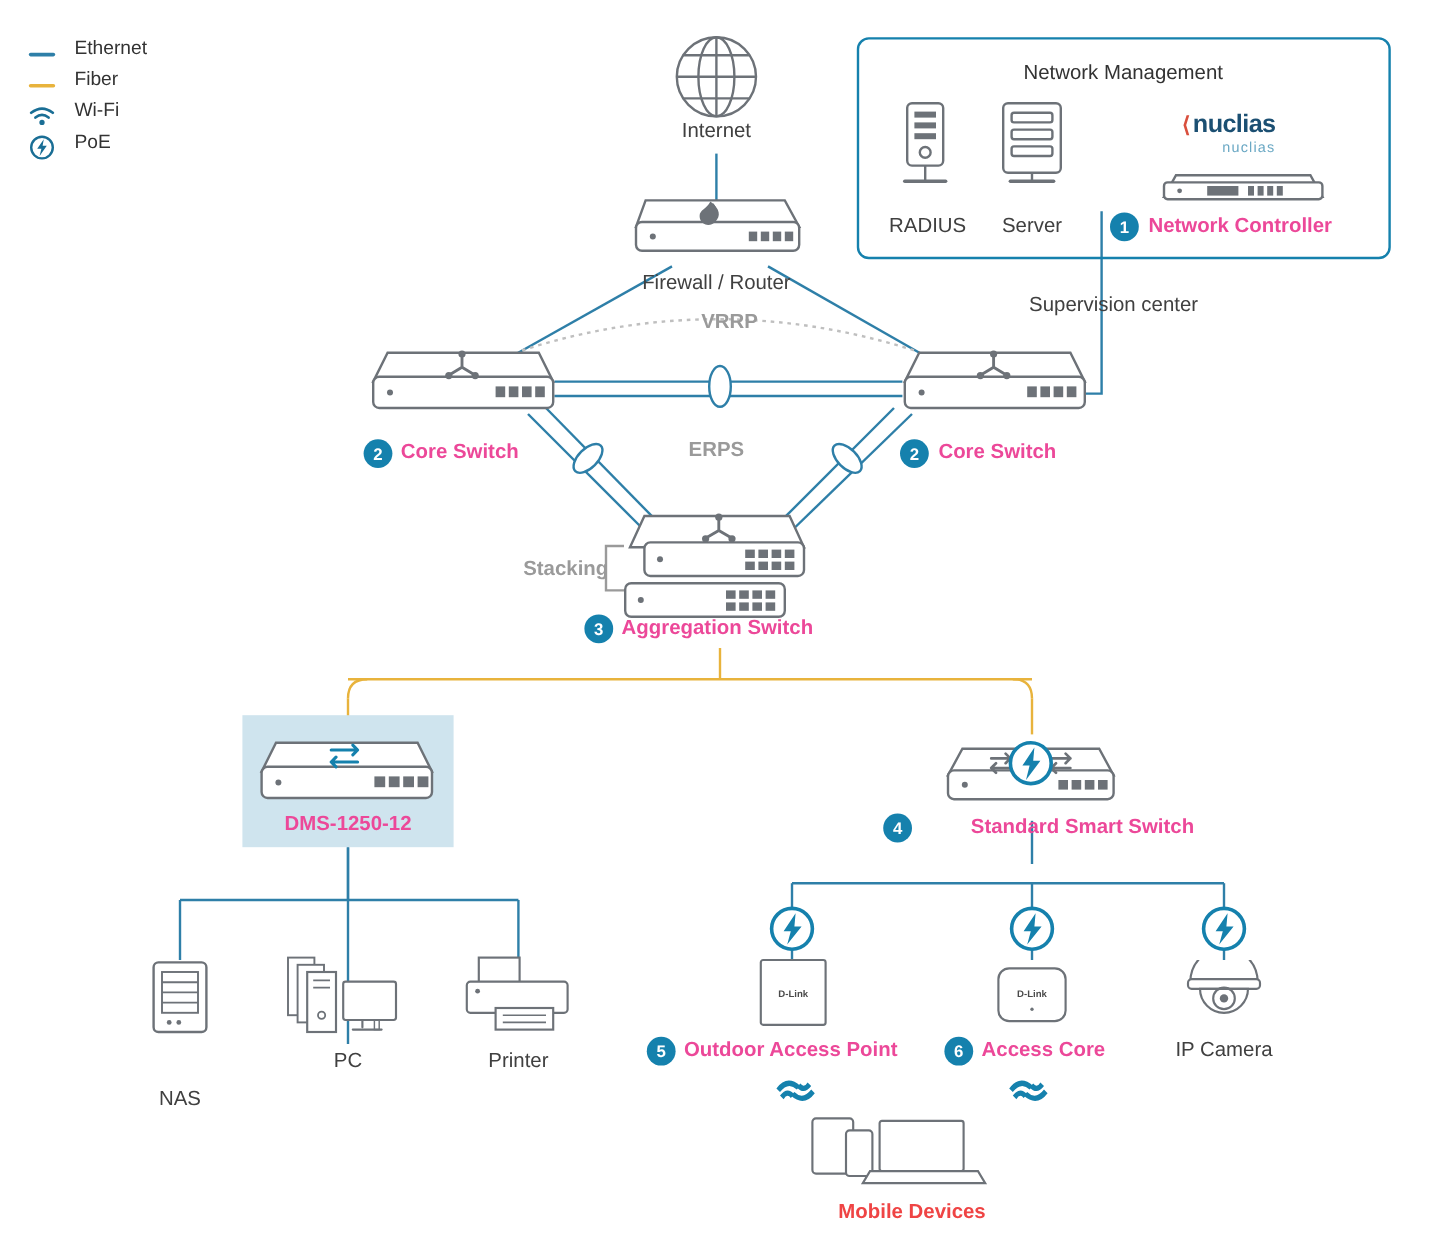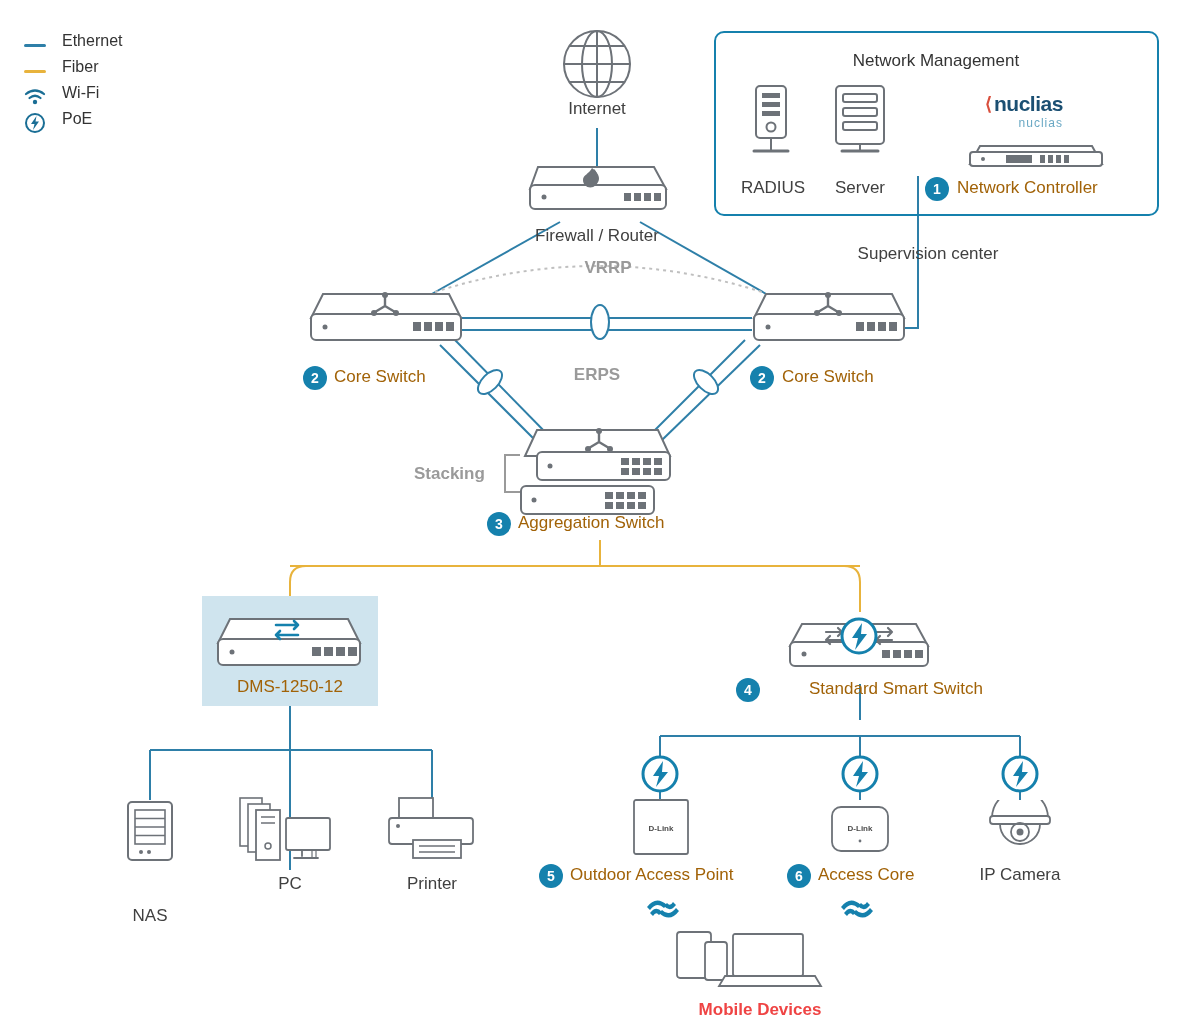--- a/index.html
+++ b/index.html
@@ -30,22 +30,22 @@
     position: absolute;
     font-size: 17px;
     color: #404040;
     white-space: nowrap;
   }
   .lbl.center {
     transform: translateX(-50%);
     text-align: right;
   }
   .lbl.blue {
-    color: #a16207;
-    font-weight: normal;
+    color: #ec4899;
+    font-weight: bold;
   }
   .lbl.grey {
     color: #9a9a9a;
     font-weight: bold;
   }
   .badge {
     position: absolute;
     width: 24px;
     height: 24px;
     border-radius: 50%;
@@ -329,21 +329,21 @@
       <rect x="119" y="34" width="8" height="9" fill="#6d7278"></rect>
       <rect x="130" y="34" width="8" height="9" fill="#6d7278"></rect>
       <rect x="141" y="34" width="8" height="9" fill="#6d7278"></rect>
     </svg>
   </div>
   <div class="badge" style="left:750px; top:366px;">2</div>
   <div class="lbl blue" style="left:782px; top:367px;">Core Switch</div>
 
   <div class="lbl grey center" style="left:608px; top:258px;">VRRP</div>
   <div class="lbl grey center" style="left:597px; top:365px;">ERPS</div>
-  <div class="lbl grey" style="left:414px; top:464px;">Stacking</div>
+  <div class="lbl grey" style="left:436px; top:464px;">Stacking</div>
 
   <div class="node" style="left:515px; top:424px;">
     <svg width="165" height="110" viewBox="0 0 165 110">
       <path d="M22 6 L143 6 L155 32 L10 32 Z" fill="#ffffff" stroke="#6d7278" stroke-width="2"></path>
       <rect x="22" y="28" width="133" height="28" rx="5" fill="#ffffff" stroke="#6d7278" stroke-width="2"></rect>
       <circle cx="35" cy="42" r="2.5" fill="#6d7278"></circle>
       <path d="M84 8 L84 18 M84 18 L74 24 M84 18 L94 24" stroke="#6d7278" stroke-width="2.4" fill="none" stroke-linecap="round"></path>
       <circle cx="84" cy="7" r="3" fill="#6d7278"></circle>
       <circle cx="73" cy="25" r="3" fill="#6d7278"></circle>
       <circle cx="95" cy="25" r="3" fill="#6d7278"></circle>

